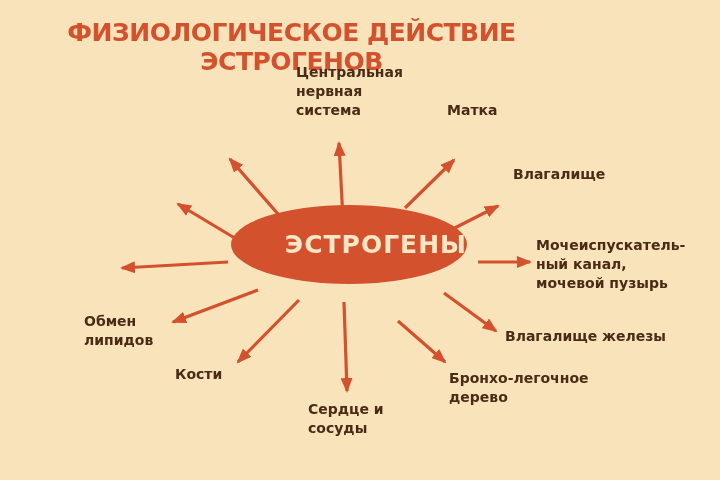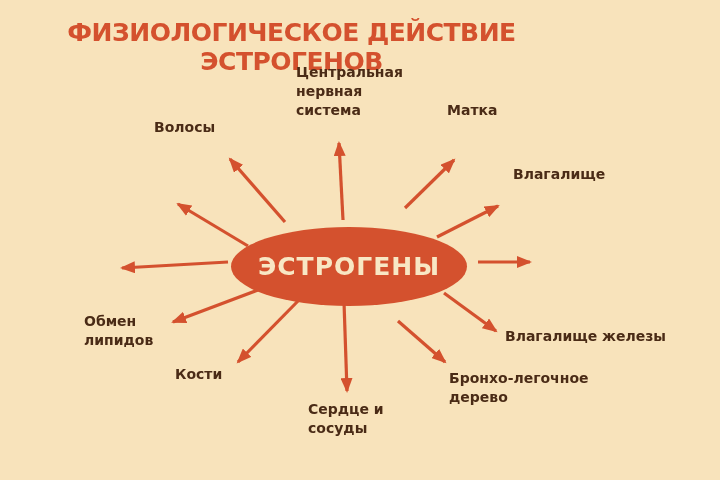--- a/index.html
+++ b/index.html
@@ -15,23 +15,23 @@
   .title{
     position:absolute;left:0;top:18px;width:583px;
     text-align:center;
     font-size:25px;font-weight:bold;letter-spacing:-0.5px;
     color:var(--accent);
   }
   .arrows{position:absolute;left:0;top:0;width:720px;height:480px;}
   .arrow{stroke:var(--accent);stroke-width:3.2;}
   .arrowhead{fill:var(--accent);}
   .center-ellipse{
-    position:absolute;left:231px;top:227px;width:236px;height:79px;
+    position:absolute;left:231px;top:205px;width:236px;height:79px;
     background:var(--accent);border-radius:50%;
-    display:flex;align-items:center;justify-content:center;
+    display:flex;align-items:center;justify-content:flex-end;
   }
   .center-label{
     font-size:25px;font-weight:bold;letter-spacing:1px;
     color:var(--ellipse-text);
   }
   .spoke{
     position:absolute;
     font-size:14px;font-weight:bold;line-height:19px;
     color:var(--label);
     white-space:pre-line;
@@ -66,23 +66,25 @@
 
   <div class="center-ellipse">
     <span class="center-label">ЭСТРОГЕНЫ</span>
   </div>
 
   <div class="spoke" style="left:296px;top:63px;">Центральная
 нервная
 система</div>
   <div class="spoke" style="left:447px;top:101px;">Матка</div>
   <div class="spoke" style="left:513px;top:165px;text-align:right;">Влагалище</div>
+  <div class="spoke" style="left:536px;top:236px;">Мочеиспускатель-
+ный канал,
+мочевой пузырь</div>
   <div class="spoke" style="left:505px;top:327px;">Влагалище железы</div>
   <div class="spoke" style="left:308px;top:400px;">Сердце и
 сосуды</div>
   <div class="spoke" style="left:449px;top:369px;">Бронхо-легочное
 дерево</div>
   <div class="spoke" style="left:175px;top:365px;">Кости</div>
   <div class="spoke" style="left:84px;top:312px;">Обмен
 липидов</div>
-  <div class="spoke" style="left:154px;top:118px;">Волосы</div>
 
 </div>
 
 </body></html>

